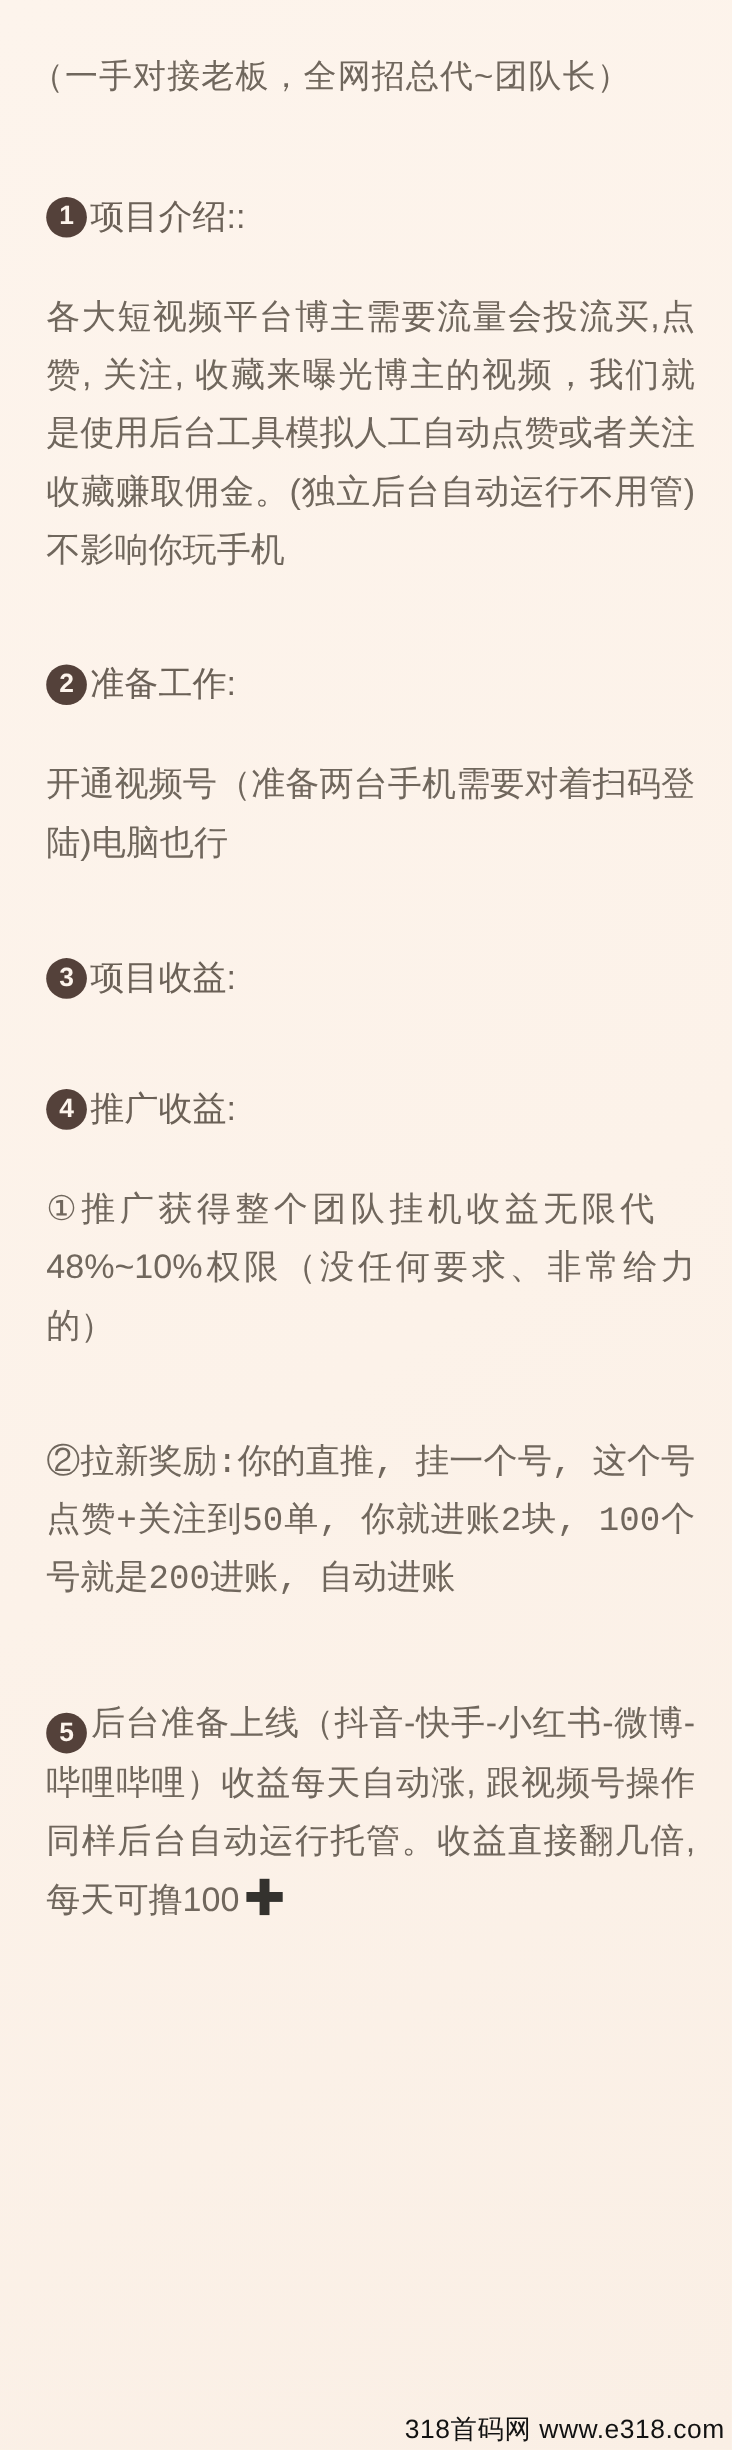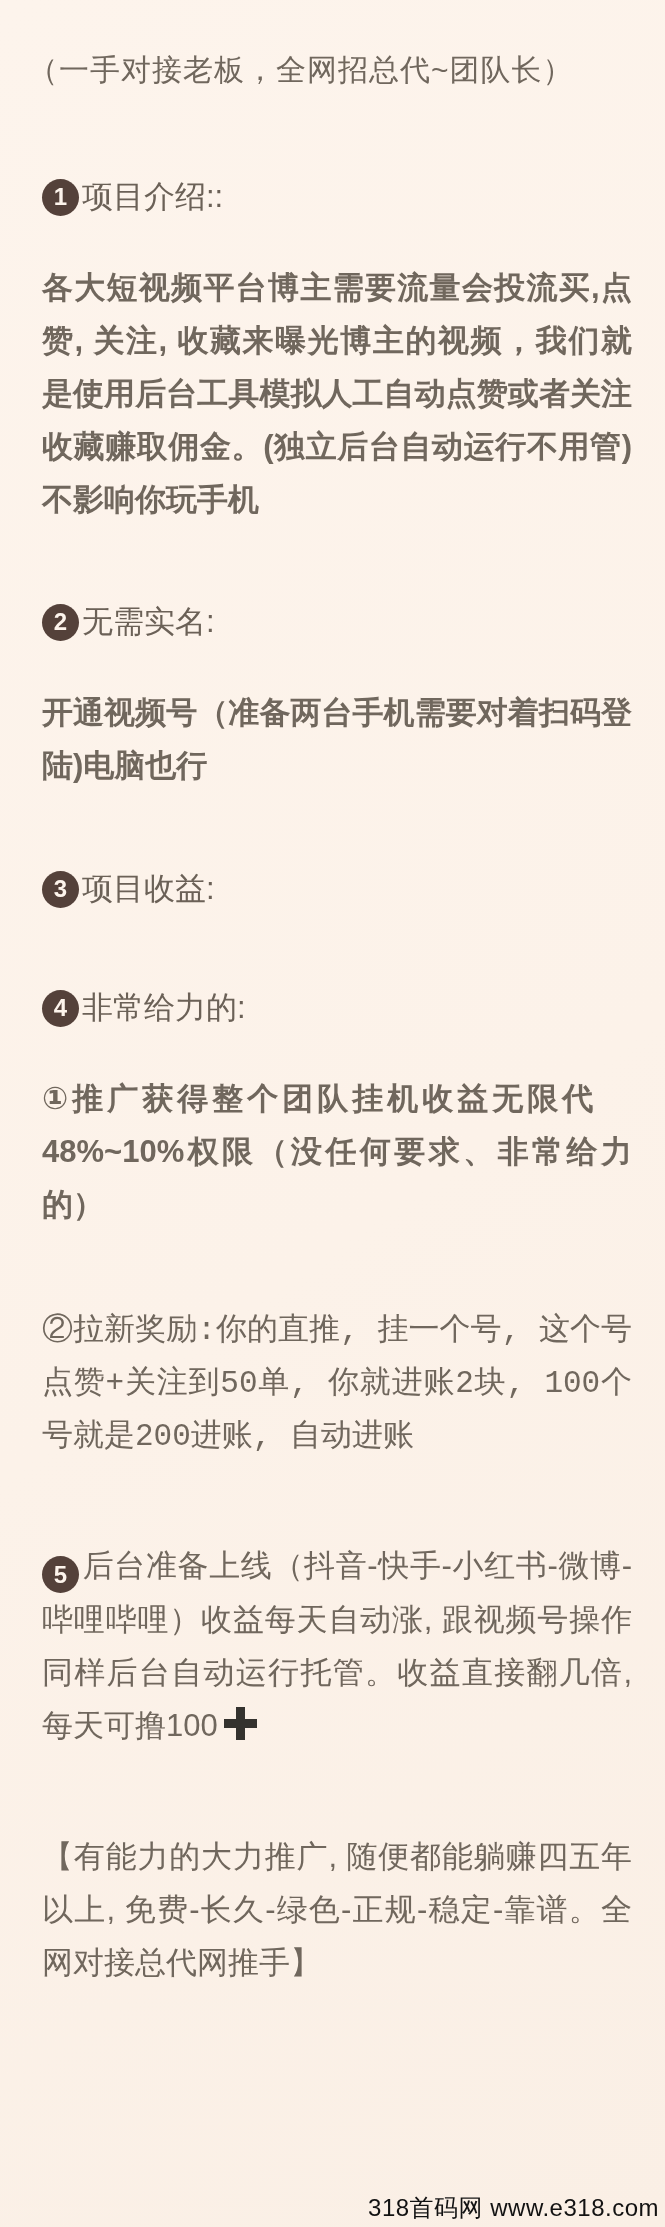--- a/index.html
+++ b/index.html
@@ -69,21 +69,21 @@
     color: var(--text);
     text-align: justify;
     text-justify: inter-character;
   }
   .line { display: block; }
   .spread {
     letter-spacing: 4px;
     white-space: nowrap;
   }
   .mt-title-h1 { margin-top: 85px; }
-  .mt-h-para  { margin-top: 42px; font-weight: bold; }
+  .mt-h-para  { margin-top: 42px; }
   .mt-para-h2 { margin-top: 74px; }
   .mt-para-h3 { margin-top: 75px; }
   .mt-para-h4 { margin-top: 75px; }
   .mt-point2  { margin-top: 73px; font-family: Liberation Mono, monospace; }
   .mt-sec5    { margin-top: 76px; }
   .mt-footer  { margin-top: 78px; }
   .plus-icon {
     display: inline-block;
     position: relative;
     width: 33px;
@@ -125,41 +125,40 @@
     <div class="title">（一手对接老板，全网招总代~团队长）</div>
 
     <div class="sec-header mt-title-h1">
       <span class="badge">1</span>
       <span>项目介绍::</span>
     </div>
     <div class="para mt-h-para">各大短视频平台博主需要流量会投流买,点赞, 关注, 收藏来曝光博主的视频，我们就是使用后台工具模拟人工自动点赞或者关注收藏赚取佣金。(独立后台自动运行不用管)不影响你玩手机</div>
 
     <div class="sec-header mt-para-h2">
       <span class="badge">2</span>
-      <span>无需实名:</span>
+      <span>准备工作:</span>
     </div>
     <div class="para mt-h-para">开通视频号（准备两台手机需要对着扫码登陆)电脑也行</div>
 
     <div class="sec-header mt-para-h3">
       <span class="badge">3</span>
       <span>项目收益:</span>
     </div>
 
     <div class="sec-header mt-para-h4">
       <span class="badge">4</span>
-      <span>非常给力的:</span>
+      <span>推广收益:</span>
     </div>
     <div class="para mt-h-para">
       <span class="line spread">①推广获得整个团队挂机收益无限代</span>
       <span class="line">48%~10%权限（没任何要求、非常给力的）</span>
     </div>
     <div class="para mt-point2">②拉新奖励:你的直推, 挂一个号, 这个号点赞+关注到50单, 你就进账2块, 100个号就是200进账, 自动进账</div>
 
     <div class="para mt-sec5">
       <span class="badge badge-inline">5</span><span>后台准备上线（抖音-快手-小红书-微博-哔哩哔哩）收益每天自动涨, 跟视频号操作同样后台自动运行托管。收益直接翻几倍, 每天可撸100</span><span class="plus-icon"></span>
     </div>
 
-    <div class="para mt-footer">【有能力的大力推广, 随便都能躺赚四五年以上, 免费-长久-绿色-正规-稳定-靠谱。全网对接总代网推手】</div>
 
   </div>
 
   <div class="watermark">318首码网 www.e318.com</div>
 </div>
 
 </body></html>

